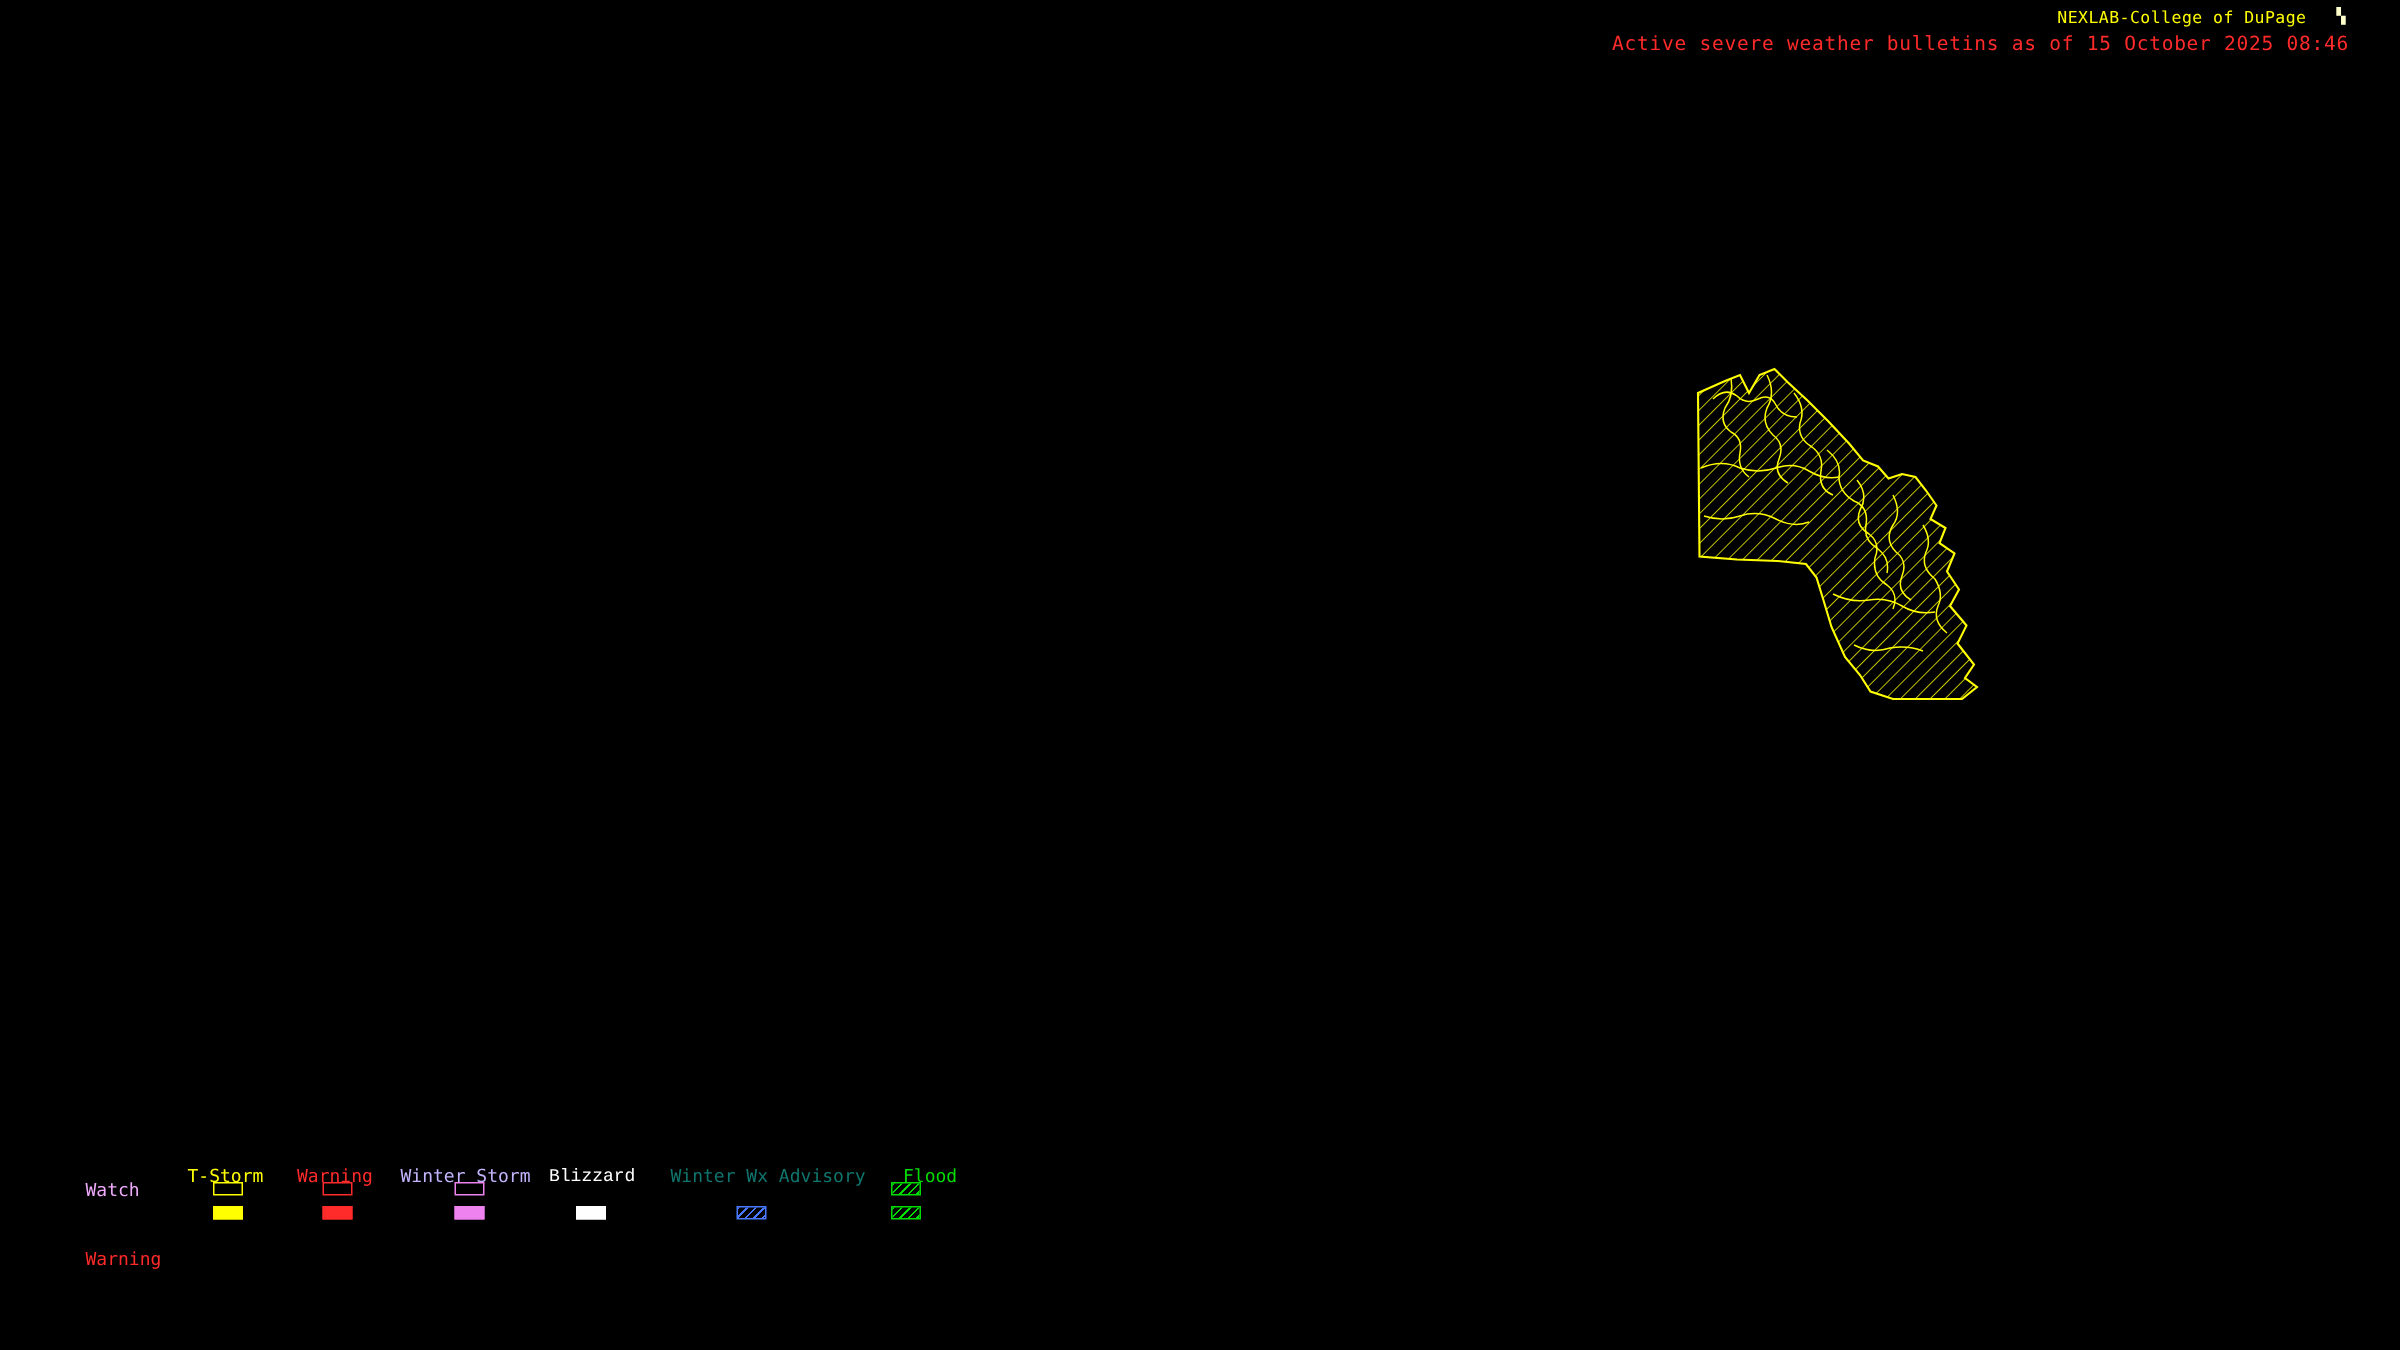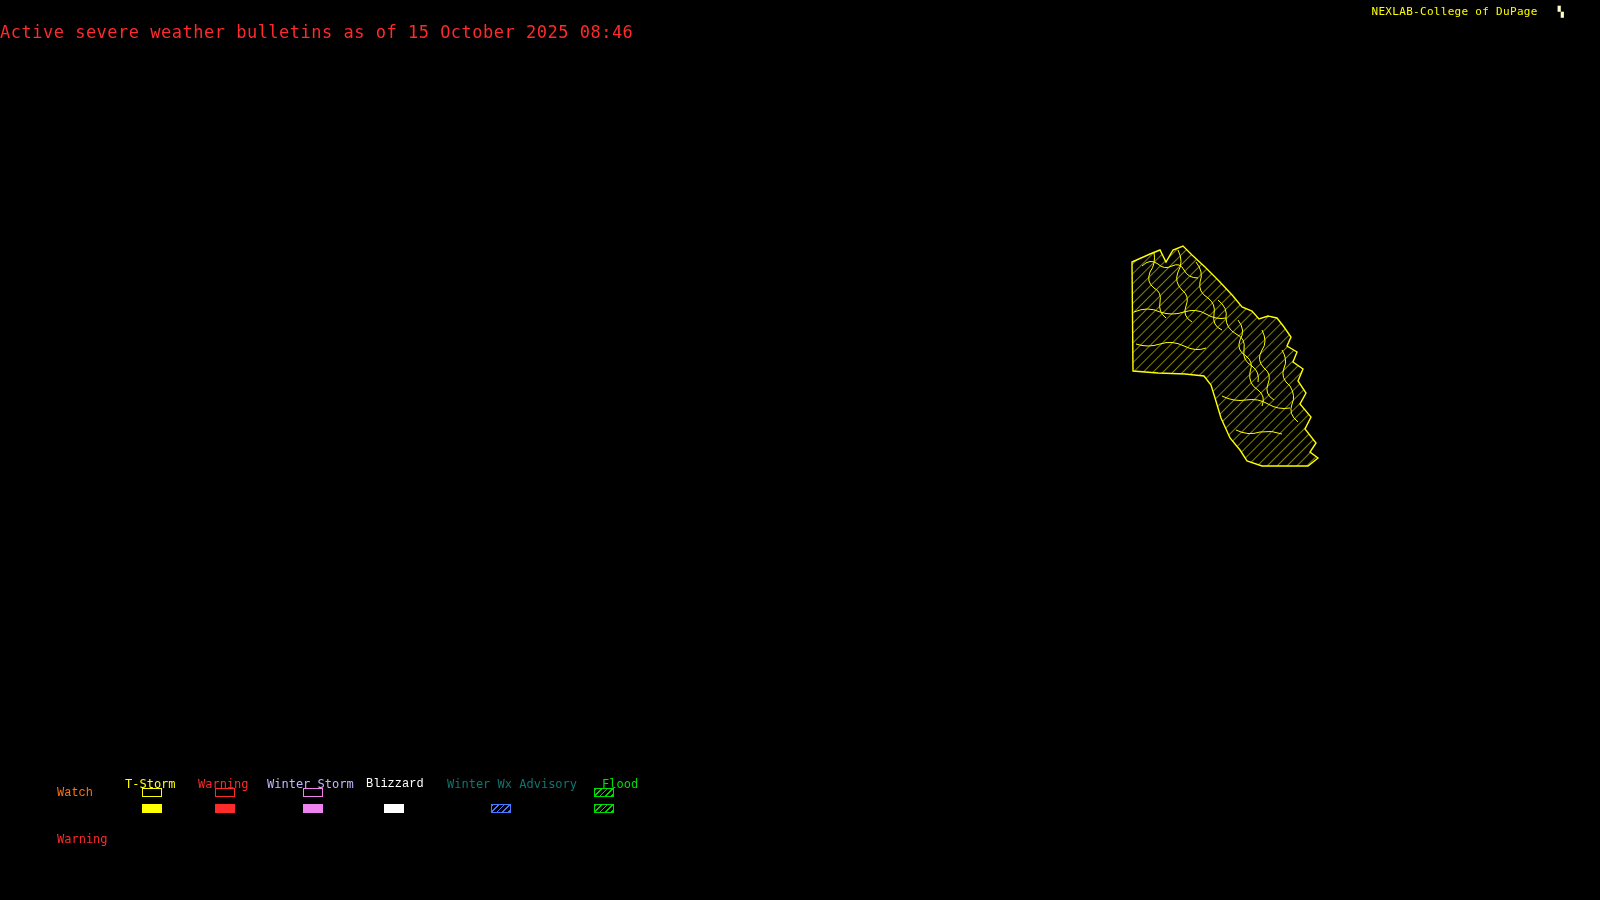--- a/index.html
+++ b/index.html
@@ -5,22 +5,22 @@
   html,body{margin:0;padding:0;background:#000;}
   .stage{
     position:relative;
     width:1600px;height:900px;
     background:#000;
     overflow:hidden;
     font-family:"DejaVu Sans Mono","Liberation Mono",monospace;
   }
   .map-title{
     position:absolute;top:22px;left:0;width:1566px;
-    text-align:left;
-    font-size:17px;letter-spacing:0.5px;
+    text-align:right;
+    font-size:13px;letter-spacing:0.5px;
     color:#ff2a2a;
     white-space:pre;
   }
   .attribution{
     position:absolute;top:5px;right:36px;
     font-size:11px;letter-spacing:0.3px;
     color:#ffff00;
     white-space:nowrap;
     display:flex;align-items:center;gap:20px;
   }
@@ -89,21 +89,21 @@
       <path d="M1218,300 q10,8 8,18 q0,10 10,16 q10,4 8,16 q-2,10 8,16 q8,6 6,16"></path>
       <path d="M1238,320 q8,10 2,20 q-4,10 6,16 q8,6 4,16 q-2,12 8,18 q8,6 4,16"></path>
       <path d="M1262,330 q6,12 0,20 q-6,10 2,18 q8,6 4,16 q-4,10 6,16"></path>
       <path d="M1282,350 q6,10 2,18 q-4,10 6,18 q6,10 2,18 q-4,10 6,18"></path>
       <path d="M1222,396 q12,6 24,4 q12,-2 22,4 q10,6 22,4"></path>
       <path d="M1236,430 q12,6 24,2 q12,-2 22,2"></path>
     </g>
   </svg>
 
   <div class="legend">
-    <span class="leg-row-label watch" style="color: #f97316; font-family: Liberation Mono, monospace;">Watch</span>
+    <span class="leg-row-label watch" style="color: #f0abfc;">Watch</span>
     <span class="leg-row-label warning" style="color: rgb(255, 42, 42);">Warning</span>
     <div>
         <span class="leg-col-label" style="left: 125px; color: rgb(255, 255, 0);">T-Storm</span>
         <div class="swatch" style="left: 142px; top: 788px; border: 1px solid rgb(255, 255, 0);"></div>
         <div class="swatch" style="left: 142px; top: 804px; border: 1px solid rgb(255, 255, 0); background: rgb(255, 255, 0);"></div>
         <span class="leg-col-label" style="left: 198px; color: rgb(255, 42, 42);">Warning</span>
         <div class="swatch" style="left: 215px; top: 788px; border: 1px solid rgb(255, 42, 42);"></div>
         <div class="swatch" style="left: 215px; top: 804px; border: 1px solid rgb(255, 42, 42); background: rgb(255, 42, 42);"></div>
         <span class="leg-col-label" style="left: 267px; color: #c4b5fd;">Winter Storm</span>
         <div class="swatch" style="left: 303px; top: 788px; border: 1px solid rgb(238, 130, 238);"></div>

